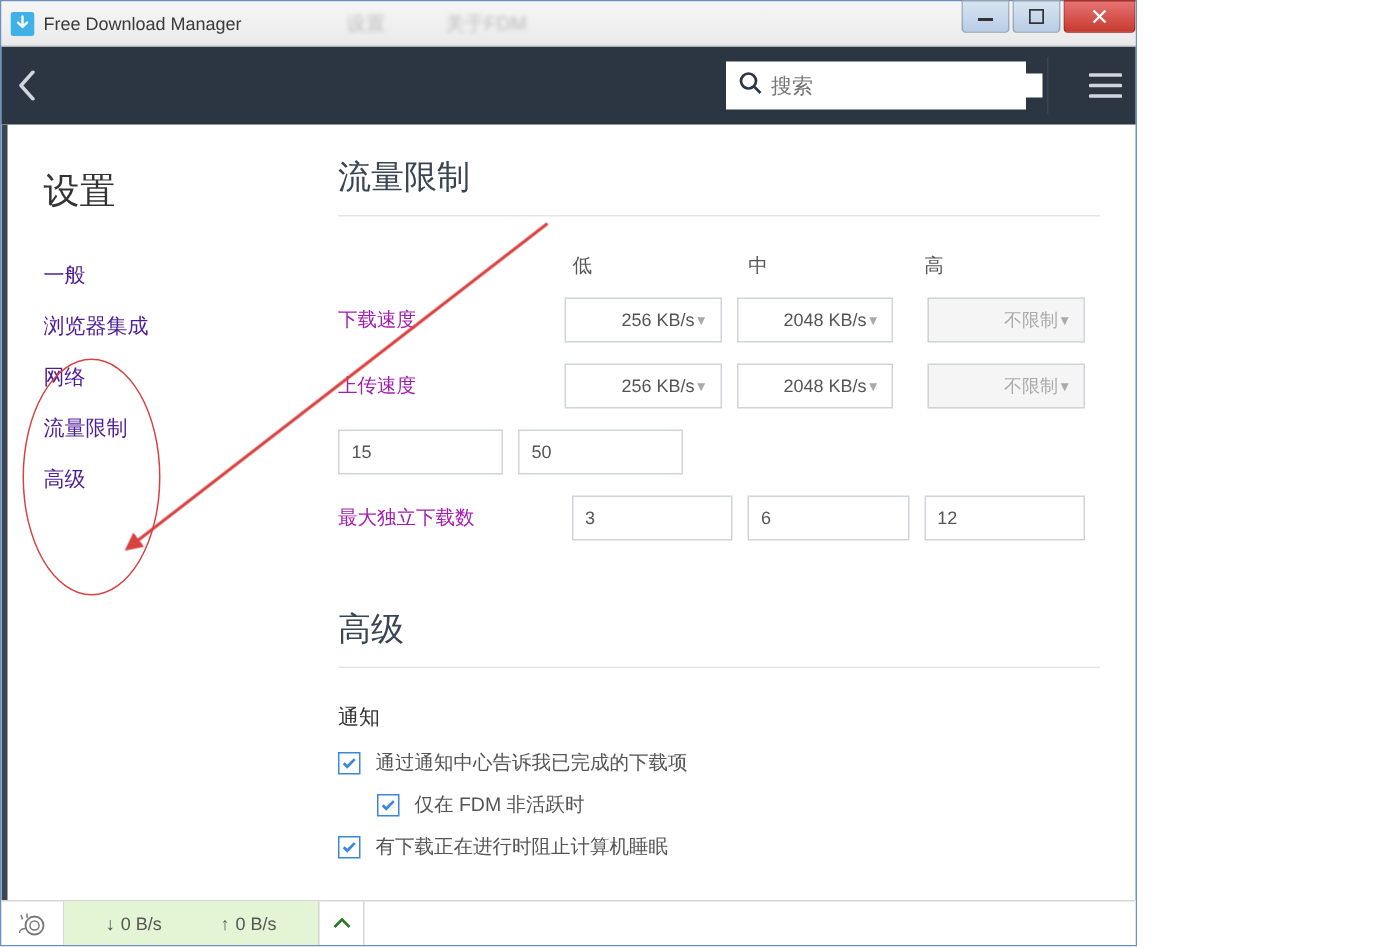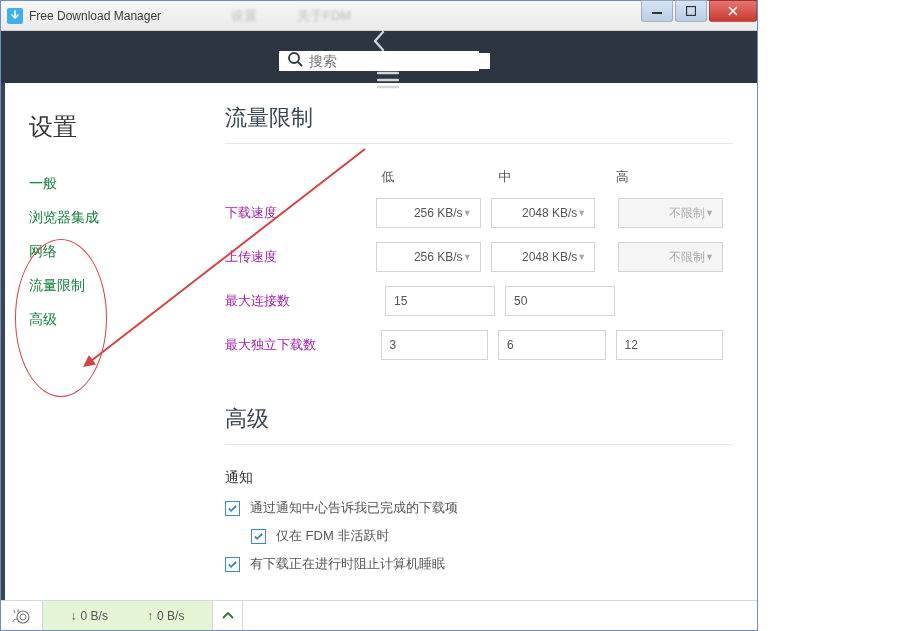--- a/index.html
+++ b/index.html
@@ -12,36 +12,36 @@
 .titlebar { height: 30px; background: linear-gradient(#f6f6f6,#eaeaea); display: flex; align-items: center; padding: 0 0 0 6px; border-bottom: 1px solid #d0d0d0; position: relative; }
 .titlebar .app-icon { width: 16px; height: 16px; margin-right: 6px; }
 .titlebar .title { font-size: 12px; color: #3a3a3a; }
 .titlebar .blur-tabs { position: absolute; left: 230px; top: 0; height: 100%; display: flex; gap: 40px; align-items: center; opacity: 0.35; filter: blur(1.5px); font-size: 13px; color: #555; }
 .win-controls { margin-left: auto; display: flex; height: 100%; }
 .win-btn { width: 32px; height: 22px; margin-top: -1px; display: flex; align-items: center; justify-content: center; font-size: 11px; color: #fff; border: 1px solid rgba(0,0,0,.2); border-radius: 0 0 3px 3px; margin-left: 2px; cursor: default; }
 .win-min, .win-max { background: linear-gradient(#d7e4f2,#b8cde6); color: #333; }
 .win-close { background: linear-gradient(#e67373,#c83a2e); width: 48px; color: #fff; font-size: 13px; }
 
 
-.header { height: 52px; background: #2c3643; display: flex; align-items: center; padding: 0 24px; flex-direction: column; }
+.header { height: 52px; background: #2c3643; display: flex; align-items: center; padding: 0 0; }
 .back-btn { width: 34px; height: 34px; display: flex; align-items: center; justify-content: center; color: #cfd6dd; cursor: pointer; }
 .back-btn svg { width: 14px; height: 20px; }
 .spacer { flex: 1; }
 .search-box { width: 200px; height: 32px; background: #fff; display: flex; align-items: center; padding: 0 8px; }
 .search-box svg { width: 16px; height: 16px; color: #2c3643; }
 .search-box input { border: none; outline: none; font-size: 14px; color: #555; flex: 1; margin-left: 6px; }
 .hamburger { width: 40px; height: 40px; display: flex; align-items: center; justify-content: center; color: #cfd6dd; margin-left: 18px; cursor: pointer; }
 .hamburger svg { width: 22px; height: 18px; }
 .header-sep { width: 1px; height: 38px; background: #3a4553; margin-left: 14px; }
 
 
 .main { flex: 1; display: flex; overflow: hidden; position: relative; }
 .sidebar { width: 200px; padding: 28px 0 0 24px; position: relative; border-left: 4px solid #3a4553; }
 .sidebar h1 { font-size: 24px; font-weight: 400; color: #333; margin-bottom: 24px; }
-.sidebar-item { font-size: 14px; color: #15803d; padding: 8px 0; cursor: pointer; }
+.sidebar-item { font-size: 14px; color: #4c1d95; padding: 8px 0; cursor: pointer; }
 .red-ellipse { position: absolute; left: 10px; top: 156px; width: 92px; height: 158px; border: 1.6px solid #d94040; border-radius: 50%; pointer-events: none; }
 .content { flex: 1; overflow-y: auto; padding: 20px 24px 20px 24px; position: relative; }
 .content::-webkit-scrollbar { width: 16px; }
 .content::-webkit-scrollbar-track { background: #f0f0f0; }
 .content::-webkit-scrollbar-thumb { background: #c4c4c4; border: 3px solid #f0f0f0; border-radius: 0; }
 
 .section-title { font-size: 22px; color: #3a4553; font-weight: 400; margin-bottom: 24px; border-bottom: 1px solid #e5e5e5; padding-bottom: 10px; }
 .col-headers { display: flex; margin-bottom: 12px; }
 .col-headers .lbl-spacer { width: 160px; }
 .col-headers .col { width: 120px; font-size: 13px; color: #555; }
@@ -184,21 +184,20 @@
             <span>2048 KB/s</span>
             <span class="caret">▼</span>
           </div>
         <div class="combo disabled">
             <span>不限制</span>
             <span class="caret">▼</span>
           </div>
       </div>
 
       <div class="row">
-        <div class="label">最大连接数</div>
         <div class="tinput">
             <input value="15" style="">
           </div>
         <div class="tinput">
             <input value="50" style="">
           </div>
       </div>
 
       <div class="row">
         <div class="label">最大独立下载数</div>

